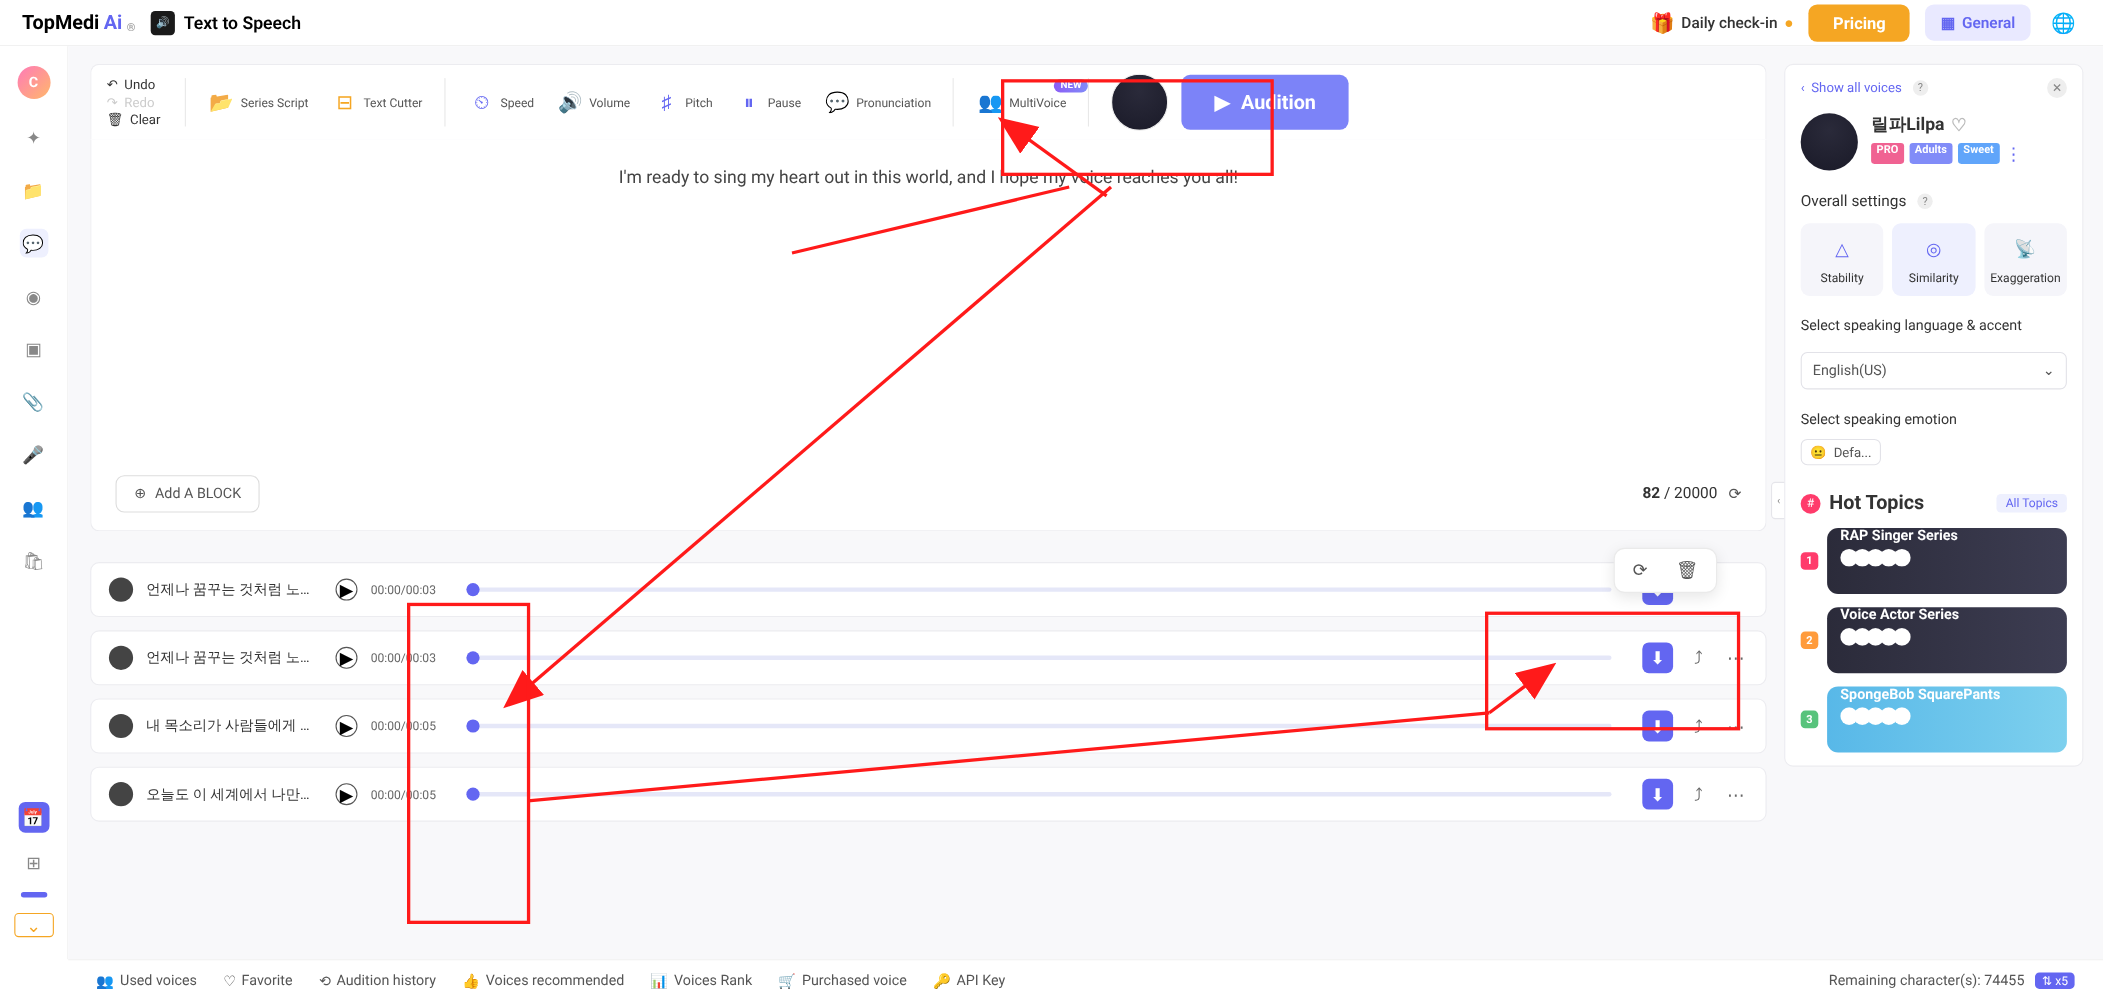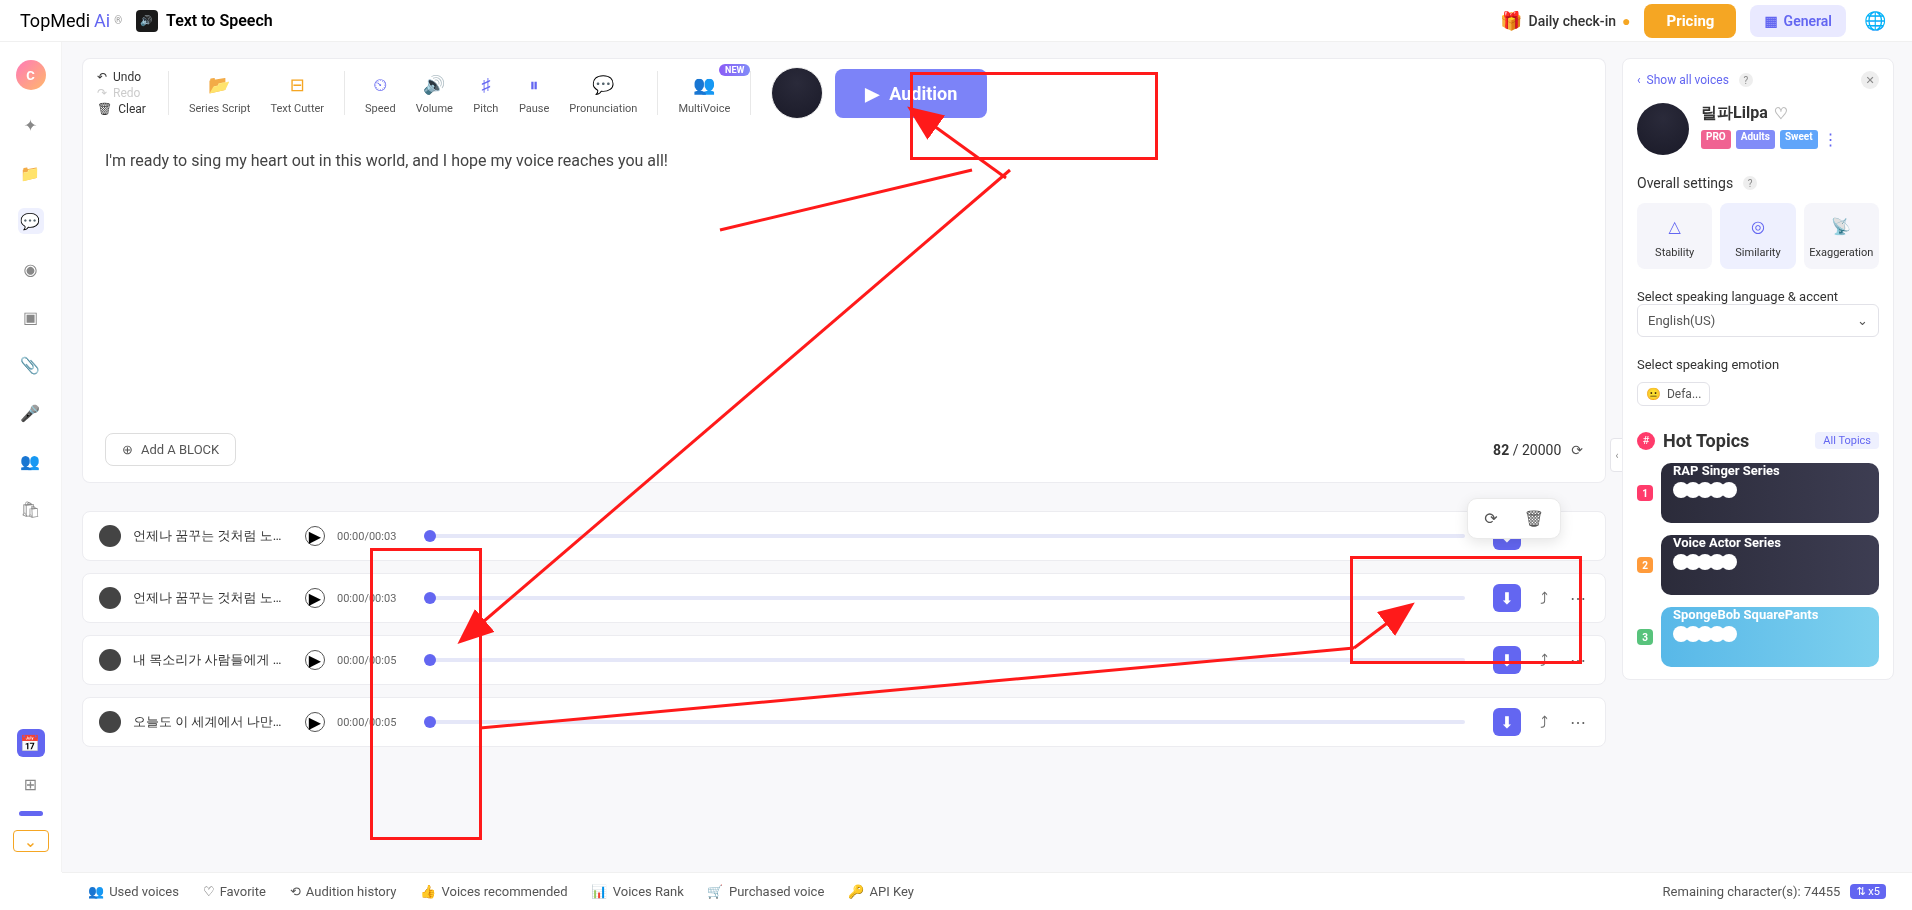--- a/index.html
+++ b/index.html
@@ -1,20 +1,20 @@
 <!DOCTYPE html>
 <html><head>
 <meta charset="utf-8">
 <style>
 * { margin: 0; padding: 0; box-sizing: border-box; font-family: -apple-system, BlinkMacSystemFont, "Segoe UI", Roboto, Arial, sans-serif; }
 body { background: #fff; width: 1912px; height: 910px; overflow: hidden; position: relative; }
 
 
 .header { display: flex; align-items: center; padding: 6px 20px; border-bottom: 1px solid #f0f0f0; height: 42px; }
-.logo { display: flex; align-items: center; gap: 4px; font-weight: 400; font-size: 18px; }
+.logo { display: flex; align-items: flex-end; gap: 4px; font-weight: 700; font-size: 18px; }
 .logo-ai { color: #6366f1; }
 .logo-r { font-size: 10px; vertical-align: top; color: #999; }
 .tts-badge { display: flex; align-items: center; gap: 8px; margin-left: 14px; font-weight: 600; font-size: 16px; }
 .tts-badge-icon { width: 22px; height: 22px; background: #1a1a1a; border-radius: 4px; display: flex; align-items: center; justify-content: center; color: #fff; font-size: 10px; }
 .header-right { margin-left: auto; display: flex; align-items: center; gap: 14px; }
 .checkin { display: flex; align-items: center; gap: 6px; font-size: 14px; font-weight: 500; color: #333; }
 .checkin-gift { font-size: 18px; }
 .pricing-btn { background: #f5a623; color: #fff; border: none; border-radius: 8px; padding: 8px 22px; font-weight: 700; font-size: 15px; cursor: pointer; }
 .general-btn { background: #e9e9ff; color: #6366f1; border: none; border-radius: 8px; padding: 8px 14px; font-weight: 600; font-size: 14px; cursor: pointer; display: flex; align-items: center; gap: 6px; }
 .globe-btn { width: 32px; height: 32px; border: none; background: transparent; color: #666; cursor: pointer; font-size: 18px; }
@@ -30,32 +30,32 @@
 .rail-chevron { width: 36px; height: 22px; border: 1px solid #f5a623; border-radius: 4px; display: flex; align-items: center; justify-content: center; color: #f5a623; }
 .rail-bar { width: 24px; height: 5px; background: #6366f1; border-radius: 3px; }
 
 .main { flex: 1; background: #f8f8fa; padding: 16px 0 0 20px; display: flex; gap: 16px; position: relative; }
 .center { flex: 1; display: flex; flex-direction: column; height: 100%; }
 .toolbar { background: #fff; border-radius: 8px 8px 0 0; border: 1px solid #ececf0; border-bottom: none; display: flex; align-items: center; padding: 8px 14px; gap: 0; }
 .undo-col { display: flex; flex-direction: column; gap: 2px; margin-right: 12px; }
 .undo-col div { display: flex; align-items: center; gap: 6px; font-size: 12px; color: #333; cursor: pointer; }
 .undo-col div.disabled { color: #ccc; }
 .tb-sep { width: 1px; height: 44px; background: #e8e8e8; margin: 0 10px; }
-.tb-btn { display: flex; flex-direction: column; align-items: center; gap: 4px; padding: 0 10px; cursor: pointer; }
+.tb-btn { display: flex; flex-direction: row; align-items: center; gap: 4px; padding: 0 10px; cursor: pointer; }
 .tb-btn .ico { width: 26px; height: 26px; display: flex; align-items: center; justify-content: center; color: #f5a623; font-size: 18px; }
 .tb-btn.blue .ico, .tb-btn.eq .ico { color: #6366f1; }
 .tb-btn.green .ico { color: #22c55e; }
 .tb-btn .lbl { font-size: 11px; color: #555; }
 .tb-new { position: relative; }
 .new-badge { position: absolute; top: -8px; right: -10px; background: linear-gradient(90deg,#8b5cf6,#818cf8); color: #fff; font-size: 9px; font-weight: 700; border-radius: 10px; padding: 1px 6px; }
 .voice-avatar { width: 52px; height: 52px; border-radius: 50%; background: #ddd; margin-left: 10px; border: 1px solid #eee; overflow: hidden; background-image: radial-gradient(circle at 50% 30%, #2a2a3a, #1a1a28); }
 .audition-btn { background: #7c83f8; color: #fff; border: none; border-radius: 8px; padding: 14px 30px; font-weight: 700; font-size: 18px; margin-left: 12px; cursor: pointer; display: flex; align-items: center; gap: 10px; }
 
 .editor { background: #fff; border: 1px solid #ececf0; border-top: none; border-radius: 0 0 8px 8px; padding: 24px 22px 16px; color: #444; font-size: 16px; height: 356px; display: flex; flex-direction: column; }
-.editor-text { flex: 1; }
+.editor-text { flex: 1; text-align: center; }
 .editor-footer { display: flex; align-items: center; }
 .add-block { border: 1px solid #ddd; background: #fff; border-radius: 8px; padding: 8px 16px; font-size: 13px; color: #555; cursor: pointer; display: flex; align-items: center; gap: 8px; }
 .char-count { margin-left: auto; display: flex; align-items: center; gap: 10px; font-size: 14px; color: #333; }
 .char-count .ref { color: #555; cursor: pointer; }
 
 .tracks { margin-top: 28px; display: flex; flex-direction: column; gap: 12px; }
 .track { background: #fff; border: 1px solid #ececf0; border-radius: 8px; display: flex; align-items: center; padding: 10px 16px; gap: 12px; height: 50px; }
 .track-ava { width: 22px; height: 22px; border-radius: 50%; background: #444; flex-shrink: 0; }
 .track-title { font-size: 13px; color: #333; width: 160px; white-space: nowrap; overflow: hidden; text-overflow: ellipsis; }
 .track-play { width: 20px; height: 20px; border: 1.5px solid #555; border-radius: 50%; display: flex; align-items: center; justify-content: center; cursor: pointer; flex-shrink: 0; }
@@ -79,21 +79,21 @@
 .tag.pro { background: #f06292; }
 .tag.adult { background: #818cf8; }
 .tag.sweet { background: #60a5fa; }
 .rp-section-title { font-size: 14px; color: #333; margin-top: 20px; display: flex; align-items: center; gap: 6px; }
 .rp-cards { display: flex; gap: 8px; margin-top: 12px; }
 .rp-card { flex: 1; background: #f5f5fa; border-radius: 8px; padding: 14px 4px 10px; display: flex; flex-direction: column; align-items: center; gap: 10px; cursor: pointer; }
 .rp-card.active { background: #eef0fe; }
 .rp-card .ic { color: #6366f1; }
 .rp-card .lb { font-size: 11px; color: #333; }
 .rp-label { font-size: 13px; color: #333; margin-top: 20px; }
-.rp-select { width: 100%; border: 1px solid #e2e2e8; border-radius: 6px; padding: 8px 10px; margin-top: 0; font-size: 13px; color: #555; background: #fff; cursor: pointer; display: flex; align-items: center; justify-content: space-between; }
+.rp-select { width: 100%; border: 1px solid #e2e2e8; border-radius: 6px; padding: 8px 10px; margin-top: 16px; font-size: 13px; color: #555; background: #fff; cursor: pointer; display: flex; align-items: center; justify-content: space-between; }
 .rp-emotion { margin-top: 10px; display: inline-flex; align-items: center; gap: 6px; border: 1px solid #e2e2e8; border-radius: 6px; padding: 4px 8px; font-size: 12px; color: #555; }
 .hot-head { display: flex; align-items: center; margin-top: 24px; gap: 8px; }
 .hot-head .fire { width: 18px; height: 18px; background: #ff3b6b; border-radius: 50%; display: flex; align-items: center; justify-content: center; color: #fff; font-size: 11px; }
 .hot-head .title { font-weight: 700; color: #333; font-size: 18px; }
 .hot-head .all { margin-left: auto; background: #eef0fe; color: #6366f1; font-size: 11px; border-radius: 4px; padding: 2px 8px; cursor: pointer; }
 .topic { display: flex; align-items: center; gap: 8px; margin-top: 12px; }
 .topic-n { width: 16px; height: 16px; border-radius: 4px; background: #ff3b6b; color: #fff; font-size: 10px; font-weight: 700; display: flex; align-items: center; justify-content: center; }
 .topic-n.n2 { background: #ff9b3b; }
 .topic-n.n3 { background: #58c37c; }
 .topic-card { flex: 1; height: 60px; border-radius: 10px; background: linear-gradient(90deg, #2b2b3a, #3d3d52); display: flex; flex-direction: column; justify-content: flex-start; padding: 0 12px; color: #fff; position: relative; overflow: hidden; cursor: pointer; }

